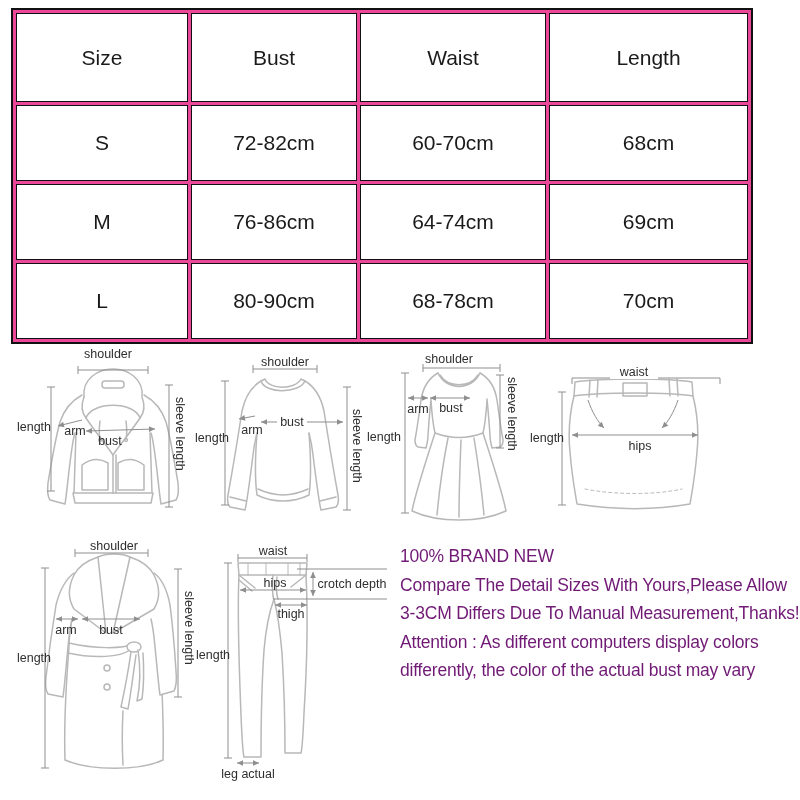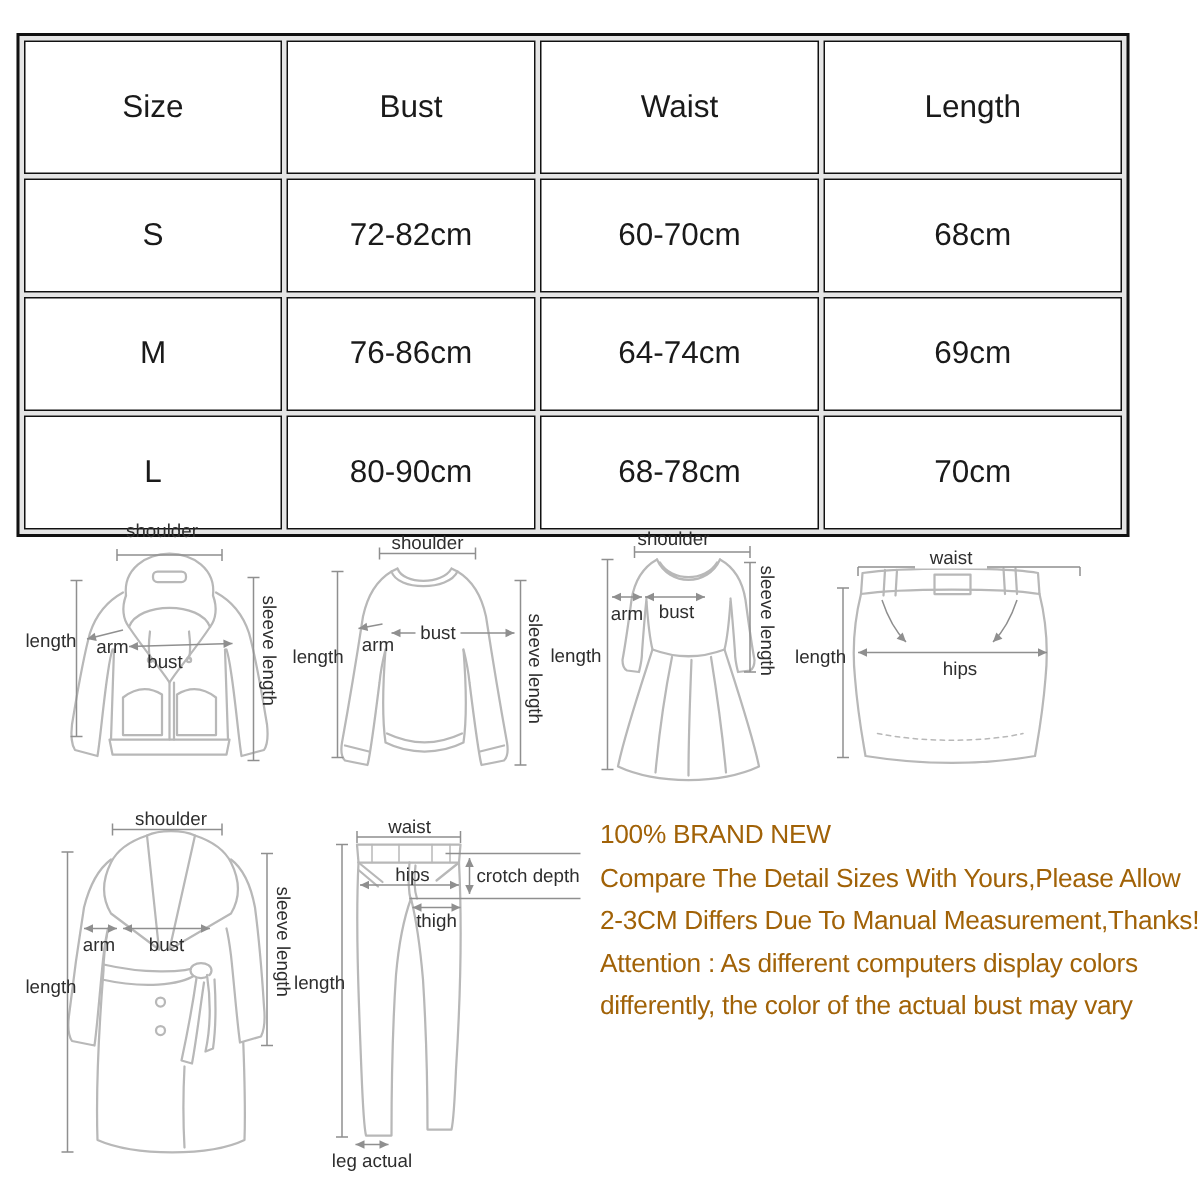--- a/index.html
+++ b/index.html
@@ -1,34 +1,34 @@
 <!DOCTYPE html>
 <html><head>
 <meta charset="utf-8">
 <style>
   html,body{margin:0;padding:0}
   body{width:800px;height:800px;background:#ffffff;position:relative;overflow:hidden;
        font-family:"Liberation Sans",sans-serif;}
   
-  #size-table{position:absolute;left:11px;top:22px;border-collapse:separate;border-spacing:3px;
-              border:2px solid #111;table-layout:fixed;background:#e5e5e5}
+  #size-table{position:absolute;left:11px;top:8px;border-collapse:separate;border-spacing:3px;
+              border:2px solid #111;table-layout:fixed;background:#ec4899}
   #size-table td{border:1.5px solid #111;text-align:center;vertical-align:middle;
                  font-size:21px;color:#1a1a1a;padding:0;background:#fff}
   #size-table tr.hdr td{height:87px}
   #size-table tr.row td{height:74px}
   
   .fig{position:absolute}
   .fig svg{position:absolute;left:0;top:0;display:block}
   .lbl{position:absolute;font-size:12.5px;color:#2e2e2e;text-align:center;
        white-space:nowrap;line-height:1.15}
   .vlbl{writing-mode:vertical-rl;text-align:left;line-height:1}
   .bg{background:#fff;padding:0 2px}
   
   #notice{position:absolute;left:400px;top:542px;width:396px}
-  .notice-line{font-size:17.5px;line-height:28.5px;color:#a16207;
+  .notice-line{font-size:17.5px;line-height:28.5px;color:#701a75;
                letter-spacing:-0.2px;white-space:nowrap}
 </style>
 </head>
 <body>
 
 <svg width="0" height="0" style="position:absolute">
   <defs>
     <marker id="mka" viewBox="0 0 10 10" refX="8.5" refY="5" markerWidth="7.5" markerHeight="7.5" orient="auto-start-reverse">
       <path d="M0.5,1.2 L8.5,5 L0.5,8.8 Z" fill="#8f8f8f"></path>
     </marker>
@@ -232,16 +232,16 @@
   <span class="lbl" style="left:58px;top:41px;width:42px">hips</span>
   <span class="lbl" style="left:120px;top:42px;width:72px">crotch depth</span>
   <span class="lbl" style="left:74px;top:72px;width:42px">thigh</span>
   <span class="lbl" style="left:0px;top:113px;width:34px">length</span>
   <span class="lbl" style="left:15px;top:232px;width:74px">leg actual</span>
 </div>
 
 <div id="notice">
   <div class="notice-line">100% BRAND NEW</div>
   <div class="notice-line">Compare The Detail Sizes With Yours,Please Allow</div>
-  <div class="notice-line">2-3CM Differs Due To Manual Measurement,Thanks!</div>
+  <div class="notice-line">3-3CM Differs Due To Manual Measurement,Thanks!</div>
   <div class="notice-line">Attention : As different computers display colors</div>
   <div class="notice-line">differently, the color of the actual bust may vary</div>
 </div>
 
 </body></html>

